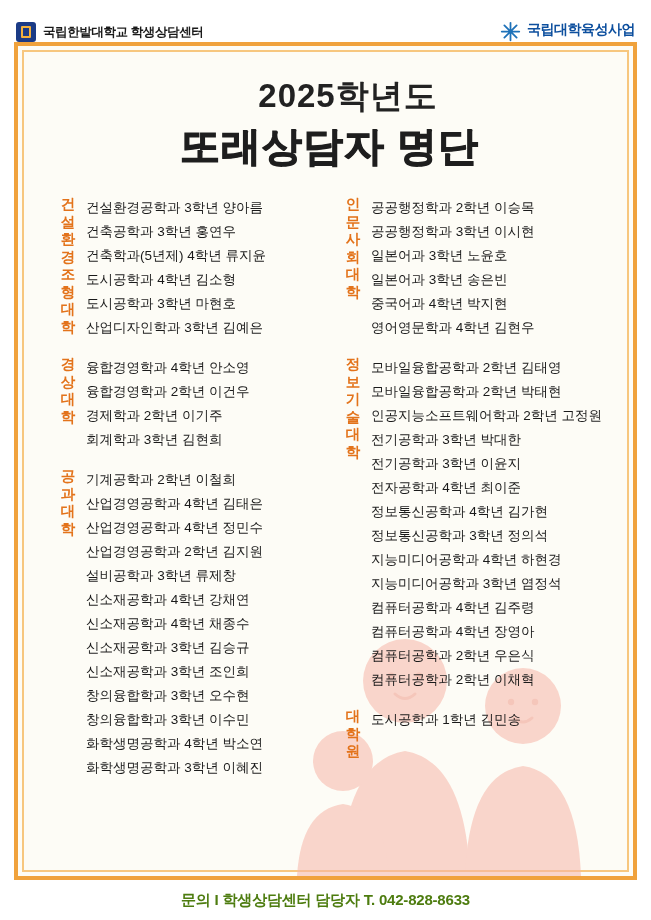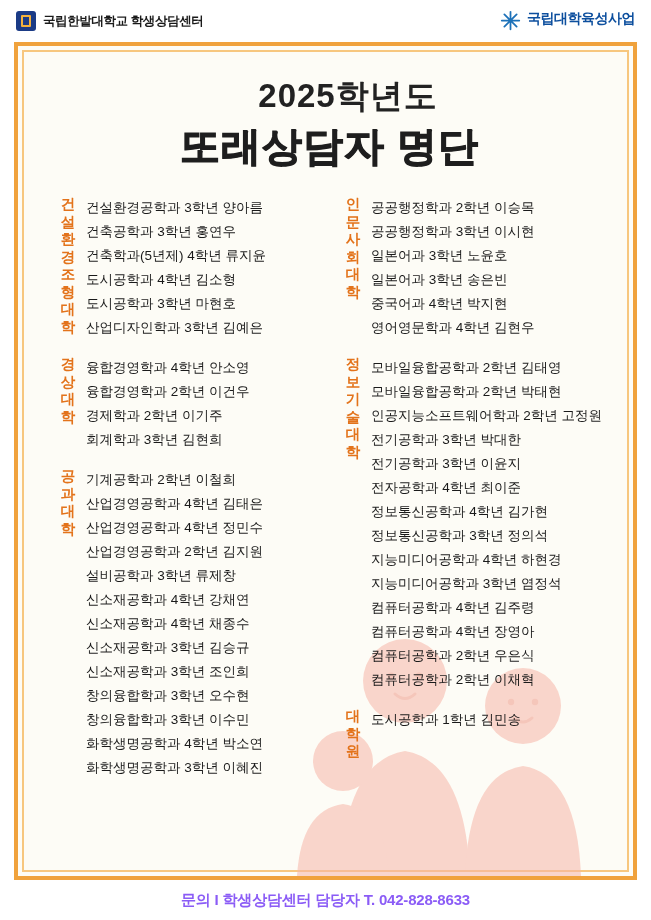--- a/index.html
+++ b/index.html
@@ -5,21 +5,21 @@
   html,body{margin:0;padding:0;}
   body{
     width:651px;height:920px;
     background:#ffffff;
     font-family:"Liberation Sans","DejaVu Sans",sans-serif;
     overflow:hidden;
     position:relative;
   }
   
   .top-bar{
-    position:absolute;left:0;top:0;width:651px;height:42px;
+    position:absolute;left:0;top:11px;width:651px;height:42px;
     background:#ffffff;
   }
   .brand-left{
     position:absolute;left:16px;top:11px;
     display:flex;align-items:center;gap:7px;
   }
   .brand-left .logo-mark{
     width:20px;height:20px;border-radius:3px;
     background:#1b3b86;position:relative;flex:0 0 auto;
   }
@@ -101,21 +101,21 @@
     font-size:13.5px;color:#1a1a1a;line-height:24px;white-space:nowrap;
   }
 
   
   .footer{
     position:absolute;left:0;bottom:0;width:651px;height:40px;
     display:flex;align-items:center;justify-content:center;
     background:#ffffff;
   }
   .footer-txt{
-    font-size:15px;font-weight:bold;color:#8b5cf6;letter-spacing:-0.2px;
+    font-size:15px;font-weight:bold;color:#4d7c0f;letter-spacing:-0.2px;
   }
 </style>
 </head>
 <body>
 
 <div class="top-bar">
   <div class="brand-left">
     <span class="logo-mark"></span>
     <span class="brand-txt">국립한밭대학교 학생상담센터</span>
   </div>

